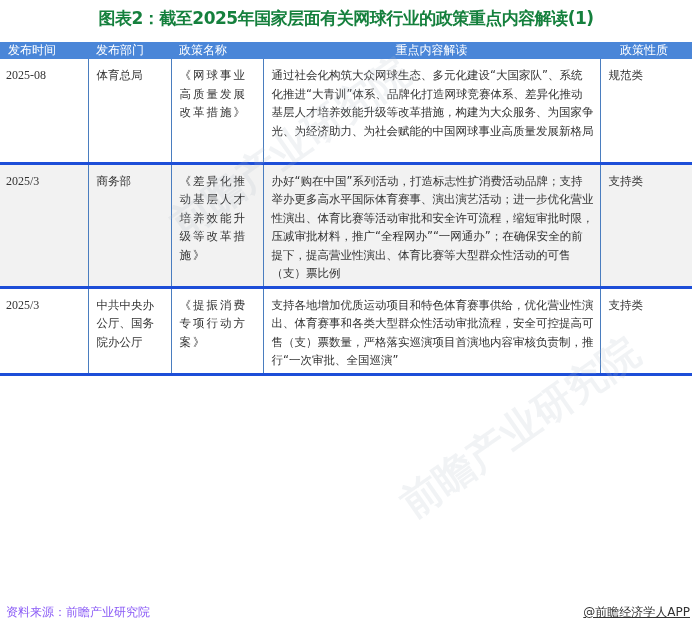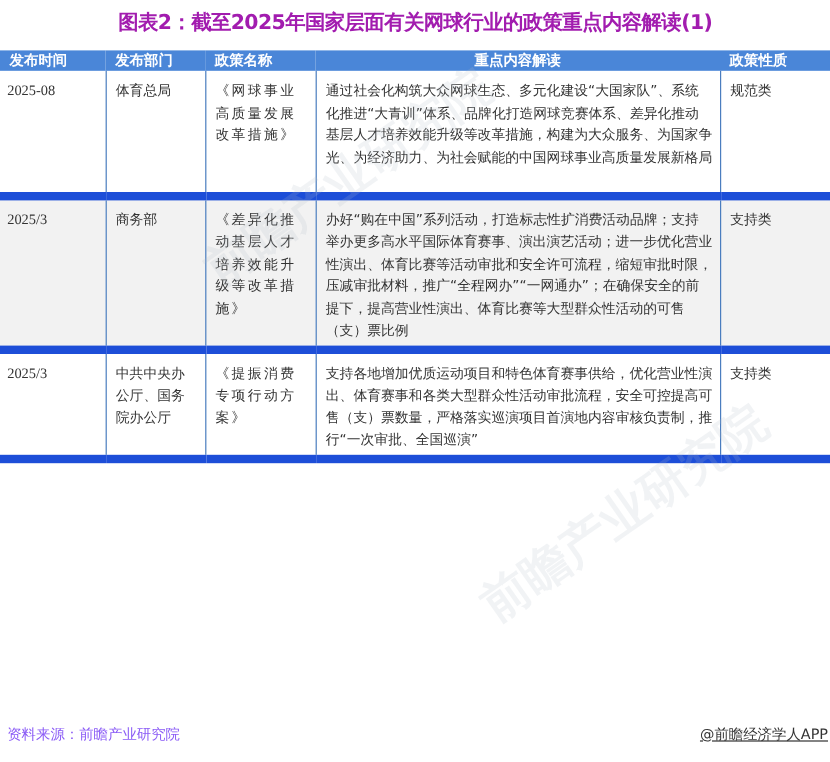--- a/index.html
+++ b/index.html
@@ -1,28 +1,28 @@
 <!DOCTYPE html>
 <html><head>
 <meta charset="utf-8">
 <style>
   html, body { margin: 0; padding: 0; background: #ffffff; }
   body { width: 692px; height: 635px; position: relative; overflow: hidden;
          font-family: "DejaVu Sans", "Liberation Sans", sans-serif; color: #333; }
   .title { position: absolute; top: 7px; left: 0; width: 692px; text-align: center;
-           font-size: 17px; font-weight: bold; color: #a21caf; letter-spacing: -0.5px; }
+           font-size: 17px; font-weight: bold; color: #15803d; letter-spacing: -0.5px; }
   table.policy { position: absolute; top: 42px; left: 0; width: 692px;
                  border-collapse: collapse; table-layout: fixed; }
-  table.policy th { background: #4a86d8; color: #fff; font-size: 12px; font-weight: bold;
+  table.policy th { background: #4a86d8; color: #fff; font-size: 12px; font-weight: normal;
                     height: 16px; padding: 0 0 0 8px; text-align: left; border: none; }
   table.policy th.c4 { text-align: center; padding-left: 0; }
-  table.policy th.c5 { text-align: left; padding-right: 12px; }
+  table.policy th.c5 { text-align: center; padding-right: 12px; }
   table.policy td { font-size: 11.5px; line-height: 18.5px; vertical-align: top;
                     padding: 7px 6px 3px 8px; border-left: 1px solid #4a7dbf;
-                    border-bottom: 7px solid #1d4ed8; color: #333; word-break: break-all; }
+                    border-bottom: 3px solid #1d4ed8; color: #333; word-break: break-all; }
   table.policy td:first-child { border-left: none; padding-left: 6px; }
   table.policy tr.alt td { background: #f2f2f2; }
   table.policy td.c3 { letter-spacing: 2px; }
   table.policy td.c1 { font-family: "Liberation Serif", serif; font-size: 12px; }
   .footer { position: absolute; top: 604px; left: 6px; font-size: 12px; color: #8b5cf6; }
   .credit { position: absolute; top: 604px; right: 2px; font-size: 12px; color: #333; text-decoration: underline; }
   .wm { position: absolute; color: rgba(180,190,200,0.18); font-size: 40px; font-weight: bold;
         transform: rotate(-35deg); pointer-events: none; }
 </style>
 </head>

